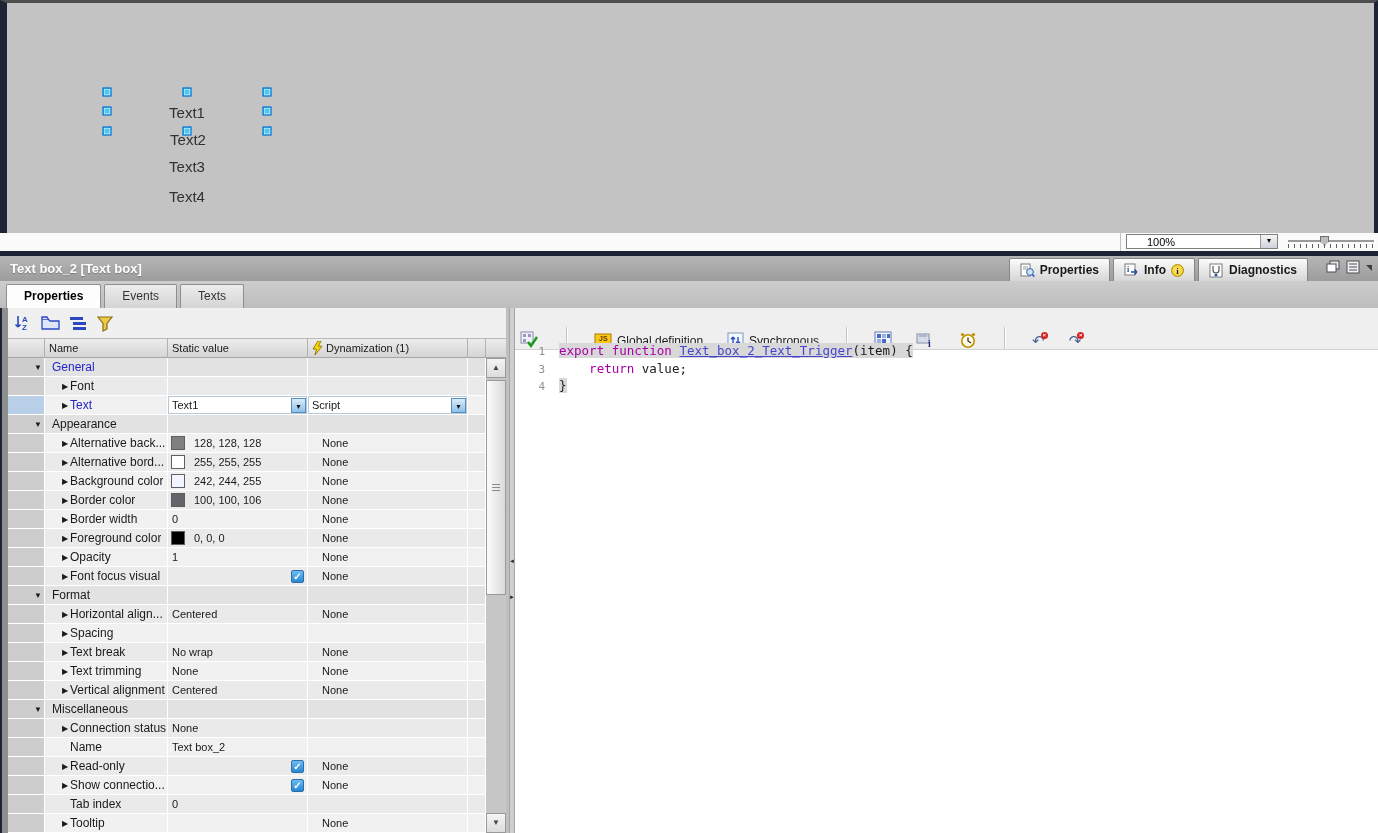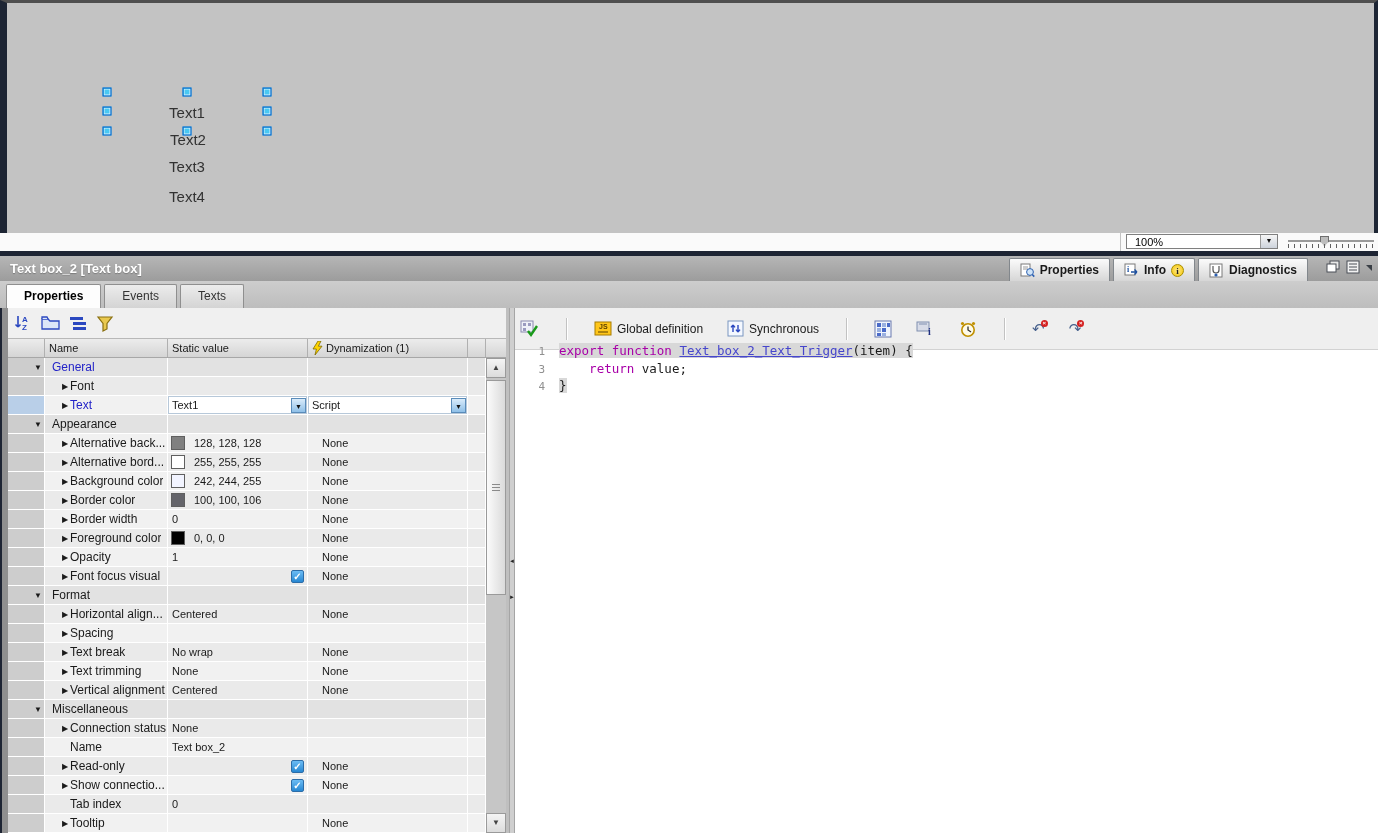--- a/index.html
+++ b/index.html
@@ -8,21 +8,21 @@
   
   .canvas{position:absolute;left:0;top:0;width:1378px;height:233px;background:#c3c3c3;
           border-left:7px solid #1d2534;border-top:3px solid #4f4f4f;border-right:4px solid #1d2534;box-sizing:border-box;}
   .cv-text{position:absolute;transform:translate(-50%,-50%);font-size:15px;color:#323232;white-space:nowrap;}
   .handle{position:absolute;width:7px;height:7px;transform:translate(-50%,-50%);
           background:#49c8f2;border:1px solid #0b5fc4;box-shadow:inset 0 0 0 1px #d9f4ff;}
   
   .zoomstrip{position:absolute;left:0;top:233px;width:1378px;height:18px;background:#fafafa;}
   .zoomdiv{position:absolute;left:1120px;top:0;height:18px;border-left:1px solid #c2c2c2;}
   .zoomcombo{position:absolute;left:1126px;top:1px;width:152px;height:15px;background:#fff;
-             border:1px solid #7f7f7f;font-size:11px;line-height:15px;padding-left:8px;box-sizing:border-box;}
+             border:1px solid #7f7f7f;font-size:11px;line-height:15px;padding-left:20px;box-sizing:border-box;}
   .zoomcombo .btn{position:absolute;right:0;top:0;width:16px;height:13px;background:linear-gradient(#f6f6f6,#cdd3dc);
              border-left:1px solid #9a9a9a;text-align:center;}
   .zoomcombo .btn::after{content:"▼";font-size:7px;color:#111;position:relative;top:-3px;}
   .slider{position:absolute;left:1288px;top:2px;width:86px;height:14px;}
   .slider .track{position:absolute;left:0;right:0;top:5px;height:2px;background:#9a9a9a;}
   .slider .thumb{position:absolute;left:32px;top:1px;width:9px;height:10px;background:#bdbdbd;
                  clip-path:polygon(0 0,100% 0,100% 55%,50% 100%,0 55%);box-shadow:inset 0 0 0 1px #6f6f6f;}
   .slider .ticks{position:absolute;left:0;right:0;top:9px;height:4px;
                  background:repeating-linear-gradient(90deg,#5f5f5f 0 1px,transparent 1px 6px);}
   .navysep{position:absolute;left:0;top:251px;width:1378px;height:5px;background:#1d2433;}
@@ -103,21 +103,21 @@
   .sthumb::after{content:"";position:absolute;left:5px;right:5px;top:50%;height:7px;margin-top:-4px;
         background:repeating-linear-gradient(#8a8a8a 0 1px,transparent 1px 3px);}
   .gap{position:absolute;left:506px;top:0;width:3px;height:525px;background:#bfbfbf;}
   
   .splitter{position:absolute;left:509px;top:308px;width:6px;height:525px;background:#cfcfcf;
             border-left:1px solid #a5a5a5;border-right:1px solid #a5a5a5;box-sizing:border-box;}
   .splitter .sa{position:absolute;left:-1px;font-size:6px;color:#222;width:6px;text-align:center;}
   
   .rightpane{position:absolute;left:515px;top:308px;width:863px;height:525px;background:#fff;}
   .stoolbar{position:absolute;left:0;top:0;width:863px;height:42px;background:#efefef;
-            border-bottom:1px solid #d2d2d2;display:flex;align-items:center;gap:24px;padding-left:5px;box-sizing:border-box;}
+            border-bottom:1px solid #d2d2d2;display:flex;align-items:flex-end;gap:24px;padding-left:5px;box-sizing:border-box;}
   .stoolbar .lbl{font-size:12px;color:#1a1a1a;}
   .stoolbar .tgroup{display:flex;align-items:center;gap:5px;}
   .vsep{width:1px;height:22px;background:#c2c2c2;box-shadow:1px 0 0 #fff;margin:0 3px;}
   .stoolbar svg{display:block;}
   .glyphicon{font-size:15px;color:#46608c;position:relative;line-height:16px;}
   .glyphicon .rdot{position:absolute;right:-3px;top:-1px;width:7px;height:7px;border-radius:50%;
             background:#d42020;color:#fff;font-size:6px;line-height:7px;text-align:center;font-weight:bold;}
   .code{position:absolute;left:0;top:31px;width:863px;bottom:0;font-family:"DejaVu Sans Mono","Liberation Mono",monospace;
         font-size:12.5px;padding-top:3px;}
   .cline{height:17.5px;line-height:17.5px;white-space:pre;}

